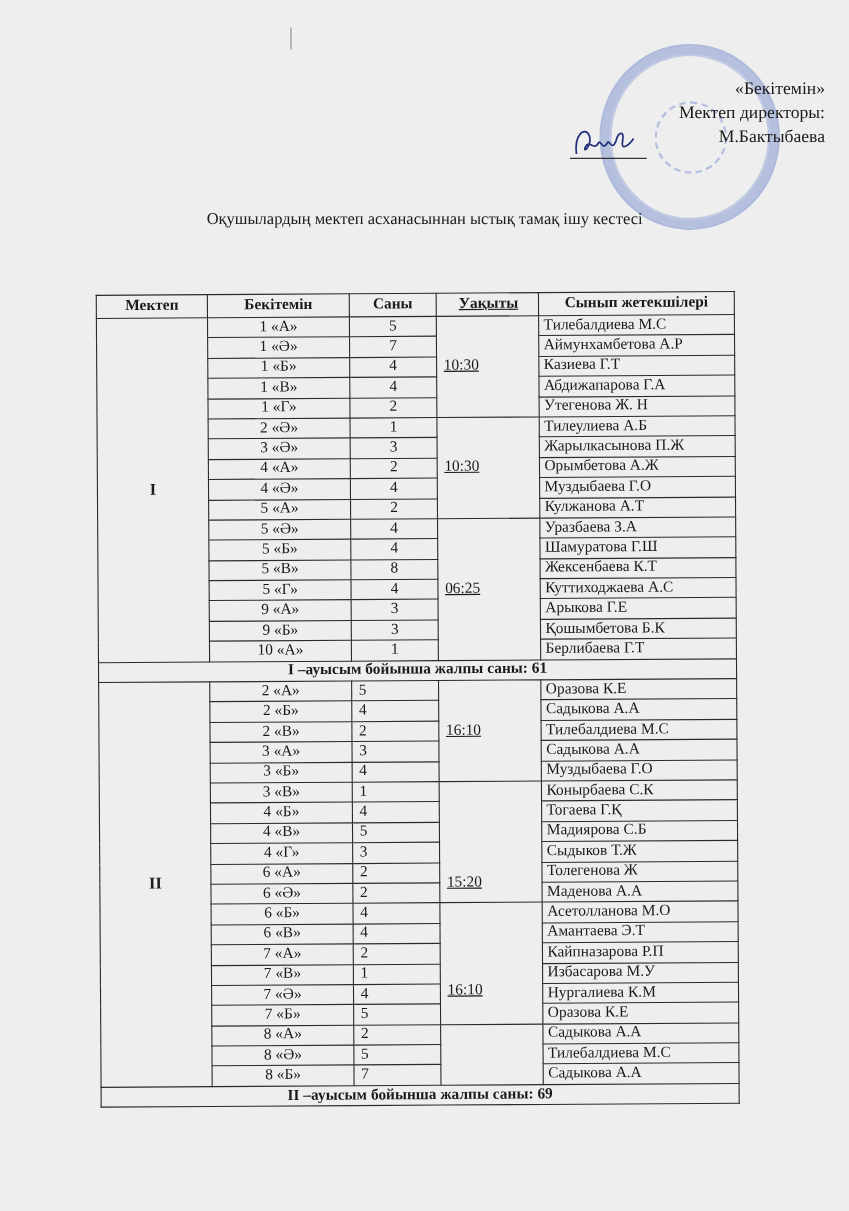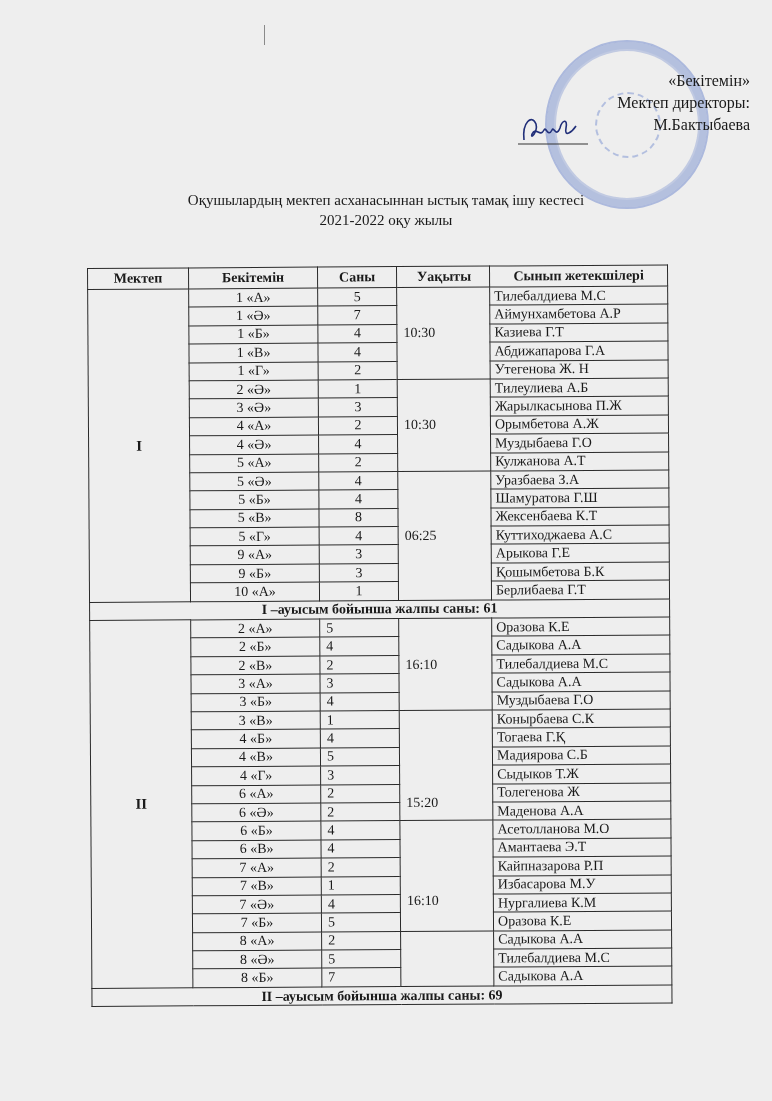--- a/index.html
+++ b/index.html
@@ -44,21 +44,21 @@
       transform: rotate(-0.35deg); transform-origin: top left;
     }
     table.schedule th, table.schedule td {
       border: 1px solid #2b2b2b; padding: 0 4px; height: 17.4px; line-height: 16px;
     }
     table.schedule th { font-weight: bold; text-align: center; font-size: 14px; height: 20px; }
     .c-shift { width: 92px; text-align: center; font-weight: bold; font-size: 15px; }
     .c-class { width: 120px; text-align: center; }
     .c-count { width: 68px; text-align: center; }
     .c-count.left { text-align: left; padding-left: 6px; }
-    .c-time { width: 82px; text-align: left; padding-left: 6px !important; }
+    .c-time { width: 82px; text-align: left; padding-left: 6px !important; text-decoration: underline; }
     .c-teacher { text-align: left; }
     .total-row td { text-align: center; font-weight: bold; font-size: 14px; }
   </style>
 </head>
 <body>
 
 <div class="fold-line"></div>
 
 <div class="stamp"></div>
 <svg class="signature" viewBox="0 0 70 34">
@@ -67,21 +67,20 @@
 </svg>
 
 <div class="approval">
   <div>«Бекітемін»</div>
   <div>Мектеп директоры:</div>
   <div><span>М.Бактыбаева</span></div>
 </div>
 
 <div class="title-block">
   <div>Оқушылардың мектеп асханасыннан ыстық тамақ ішу кестесі</div>
-  <div>2021-2022 оқу жылы</div>
 </div>
 
 <table class="schedule">
   <thead>
     <tr>
       <th class="c-shift">Мектеп</th>
       <th class="c-class">Бекітемін</th>
       <th class="c-count">Саны</th>
       <th class="c-time" style="text-align:center">Уақыты</th>
       <th>Сынып жетекшілері</th>

